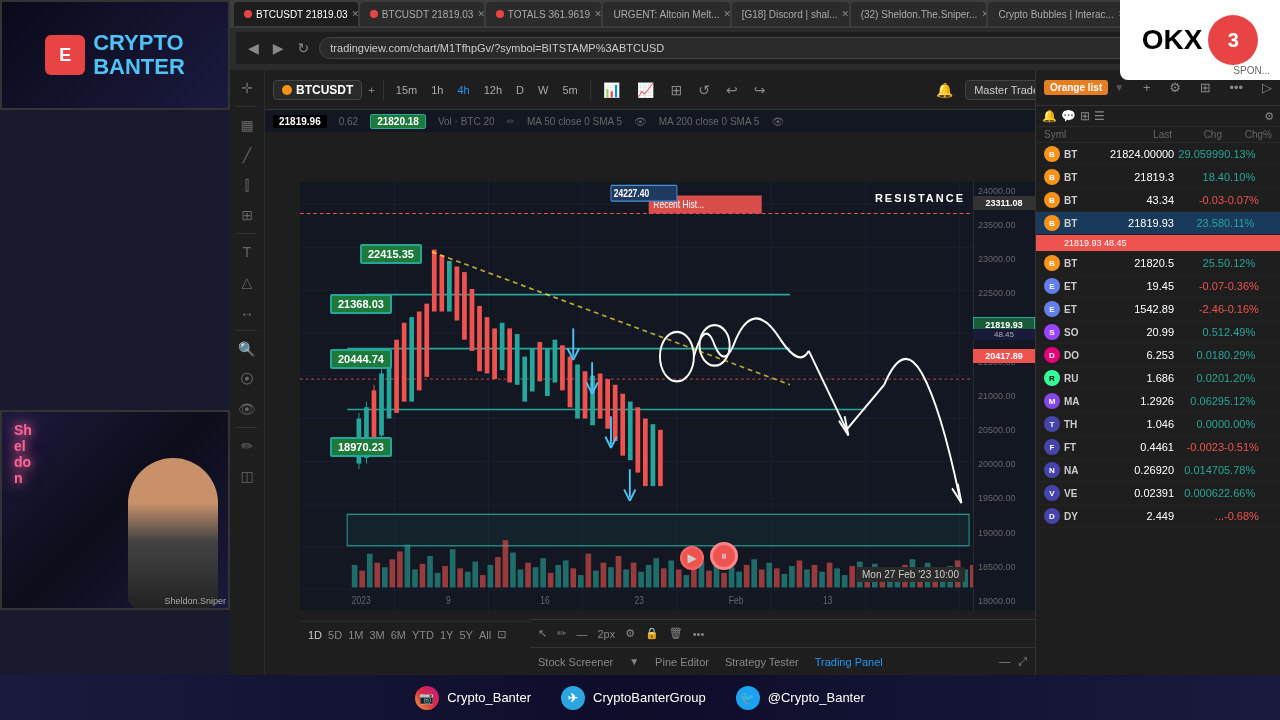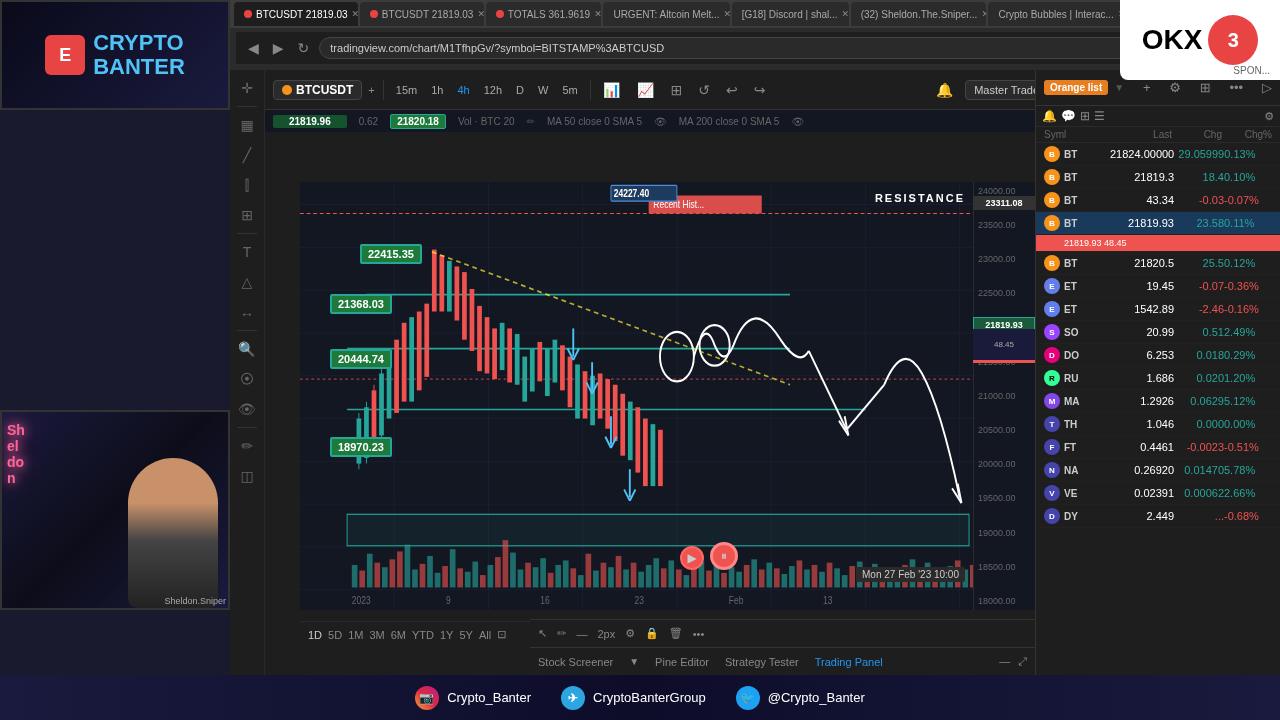--- a/index.html
+++ b/index.html
@@ -142,21 +142,21 @@
     
     .webcam-overlay {
       position: absolute; bottom: 110px; left: 0; width: 230px; height: 200px;
       background: #111; z-index: 90; overflow: hidden; border: 2px solid #333;
     }
     .webcam-content {
       width: 100%; height: 100%; background: linear-gradient(135deg, #1a1a3e 0%, #0d0d1a 50%, #1a1a3e 100%);
       display: flex; align-items: flex-end; justify-content: flex-end;
     }
     .neon-sign {
-      position: absolute; top: 10px; left: 5px; color: #ff6699; font-size: 14px; font-weight: bold;
+      position: absolute; top: 10px; left: 12px; color: #ff6699; font-size: 14px; font-weight: bold;
       text-shadow: 0 0 10px #ff6699, 0 0 20px #ff6699;
     }
 
     
     .social-bar {
       position: absolute; bottom: 0; left: 0; right: 0; height: 45px;
       background: linear-gradient(90deg, #1a1a3e, #0d0d2a, #1a1a3e);
       display: flex; align-items: center; justify-content: center; gap: 30px; z-index: 200;
     }
     .social-item { display: flex; align-items: center; gap: 8px; color: white; font-size: 13px; font-weight: 500; }
@@ -320,21 +320,21 @@
     </div>
     <span class="tv-icon-btn">🔍</span>
     <span class="tv-icon-btn">⚙</span>
     <span class="tv-icon-btn">⤢</span>
     <span class="tv-icon-btn">📷</span>
     <button class="publish-btn">Publish</button>
   </div>
 
 
   <div style="display:flex;align-items:center;background:#131722;padding:2px 8px;gap:12px;font-size:10px;color:#666;height:22px">
-    <div style="background:#14532d;color:white;padding:1px 16px;border-radius:2px;font-weight:bold">21819.96</div>
+    <div style="background:#000000;color:white;padding:1px 6px;border-radius:2px;font-weight:bold">21819.96</div>
     <span>0.62</span>
     <div style="background:#1e7a3a;border:1px solid #26a69a;color:white;padding:1px 6px;border-radius:2px;font-weight:bold">21820.18</div>
     <span>Vol · BTC 20</span>
     <span style="color:#555;cursor:pointer">✏</span>
     <span>MA 50 close 0 SMA 5</span>
     <span style="cursor:pointer">👁</span>
     <span>MA 200 close 0 SMA 5</span>
     <span style="cursor:pointer">👁</span>
     <span style="margin-left:auto;color:#888;cursor:pointer">▲</span>
   </div>
@@ -587,21 +587,21 @@
       <span>20000.00</span>
       <span>19500.00</span>
       <span>19000.00</span>
       <span>18500.00</span>
       <span>18000.00</span>
     </div>
 
     <div style="position:absolute;right:0;top:167px;width:62px;background:#ef5350;color:white;font-size:9px;font-weight:bold;padding:2px 3px;text-align:center">20417.89</div>
     <div style="position:absolute;right:0;top:14px;width:62px;background:#333;color:white;font-size:9px;font-weight:bold;padding:2px 3px;text-align:center">23311.08</div>
     <div style="position:absolute;right:0;top:135px;width:62px;background:#1a5c3a;border:1px solid #26a69a;color:white;font-size:9px;font-weight:bold;padding:2px 3px;text-align:center">21819.93</div>
-    <div style="position:absolute;right:0;top:147px;width:62px;background:#1a1a3a;color:#aaa;font-size:8px;padding:11px 3px;text-align:center">48.45</div>
+    <div style="position:absolute;right:0;top:147px;width:62px;background:#1a1a3a;color:#aaa;font-size:8px;padding:1px 3px;text-align:center">48.45</div>
 
     <div style="position:absolute;bottom:28px;right:70px;background:#2a2a2a;color:#ccc;font-size:10px;padding:2px 6px;border-radius:2px">Mon 27 Feb '23  10:00</div>
 
     <div style="position:absolute;bottom:40px;left:380px;width:24px;height:24px;border-radius:50%;background:#ef5350;border:2px solid #ff6666;display:flex;align-items:center;justify-content:center;cursor:pointer">▶</div>
     <div style="position:absolute;bottom:40px;left:410px;width:28px;height:28px;border-radius:50%;background:#ef5350;border:3px solid #ff8888;display:flex;align-items:center;justify-content:center;cursor:pointer">⏸</div>
   </div>
 
   <div style="position:absolute;left:35px;right:245px;bottom:73px;height:26px;background:#1e1e1e;border-top:1px solid #2a2a2a;display:flex;align-items:center;padding:0 8px;gap:6px;font-size:11px;color:#888">
     <span style="color:#ccc">1D</span>
     <span>5D</span>

